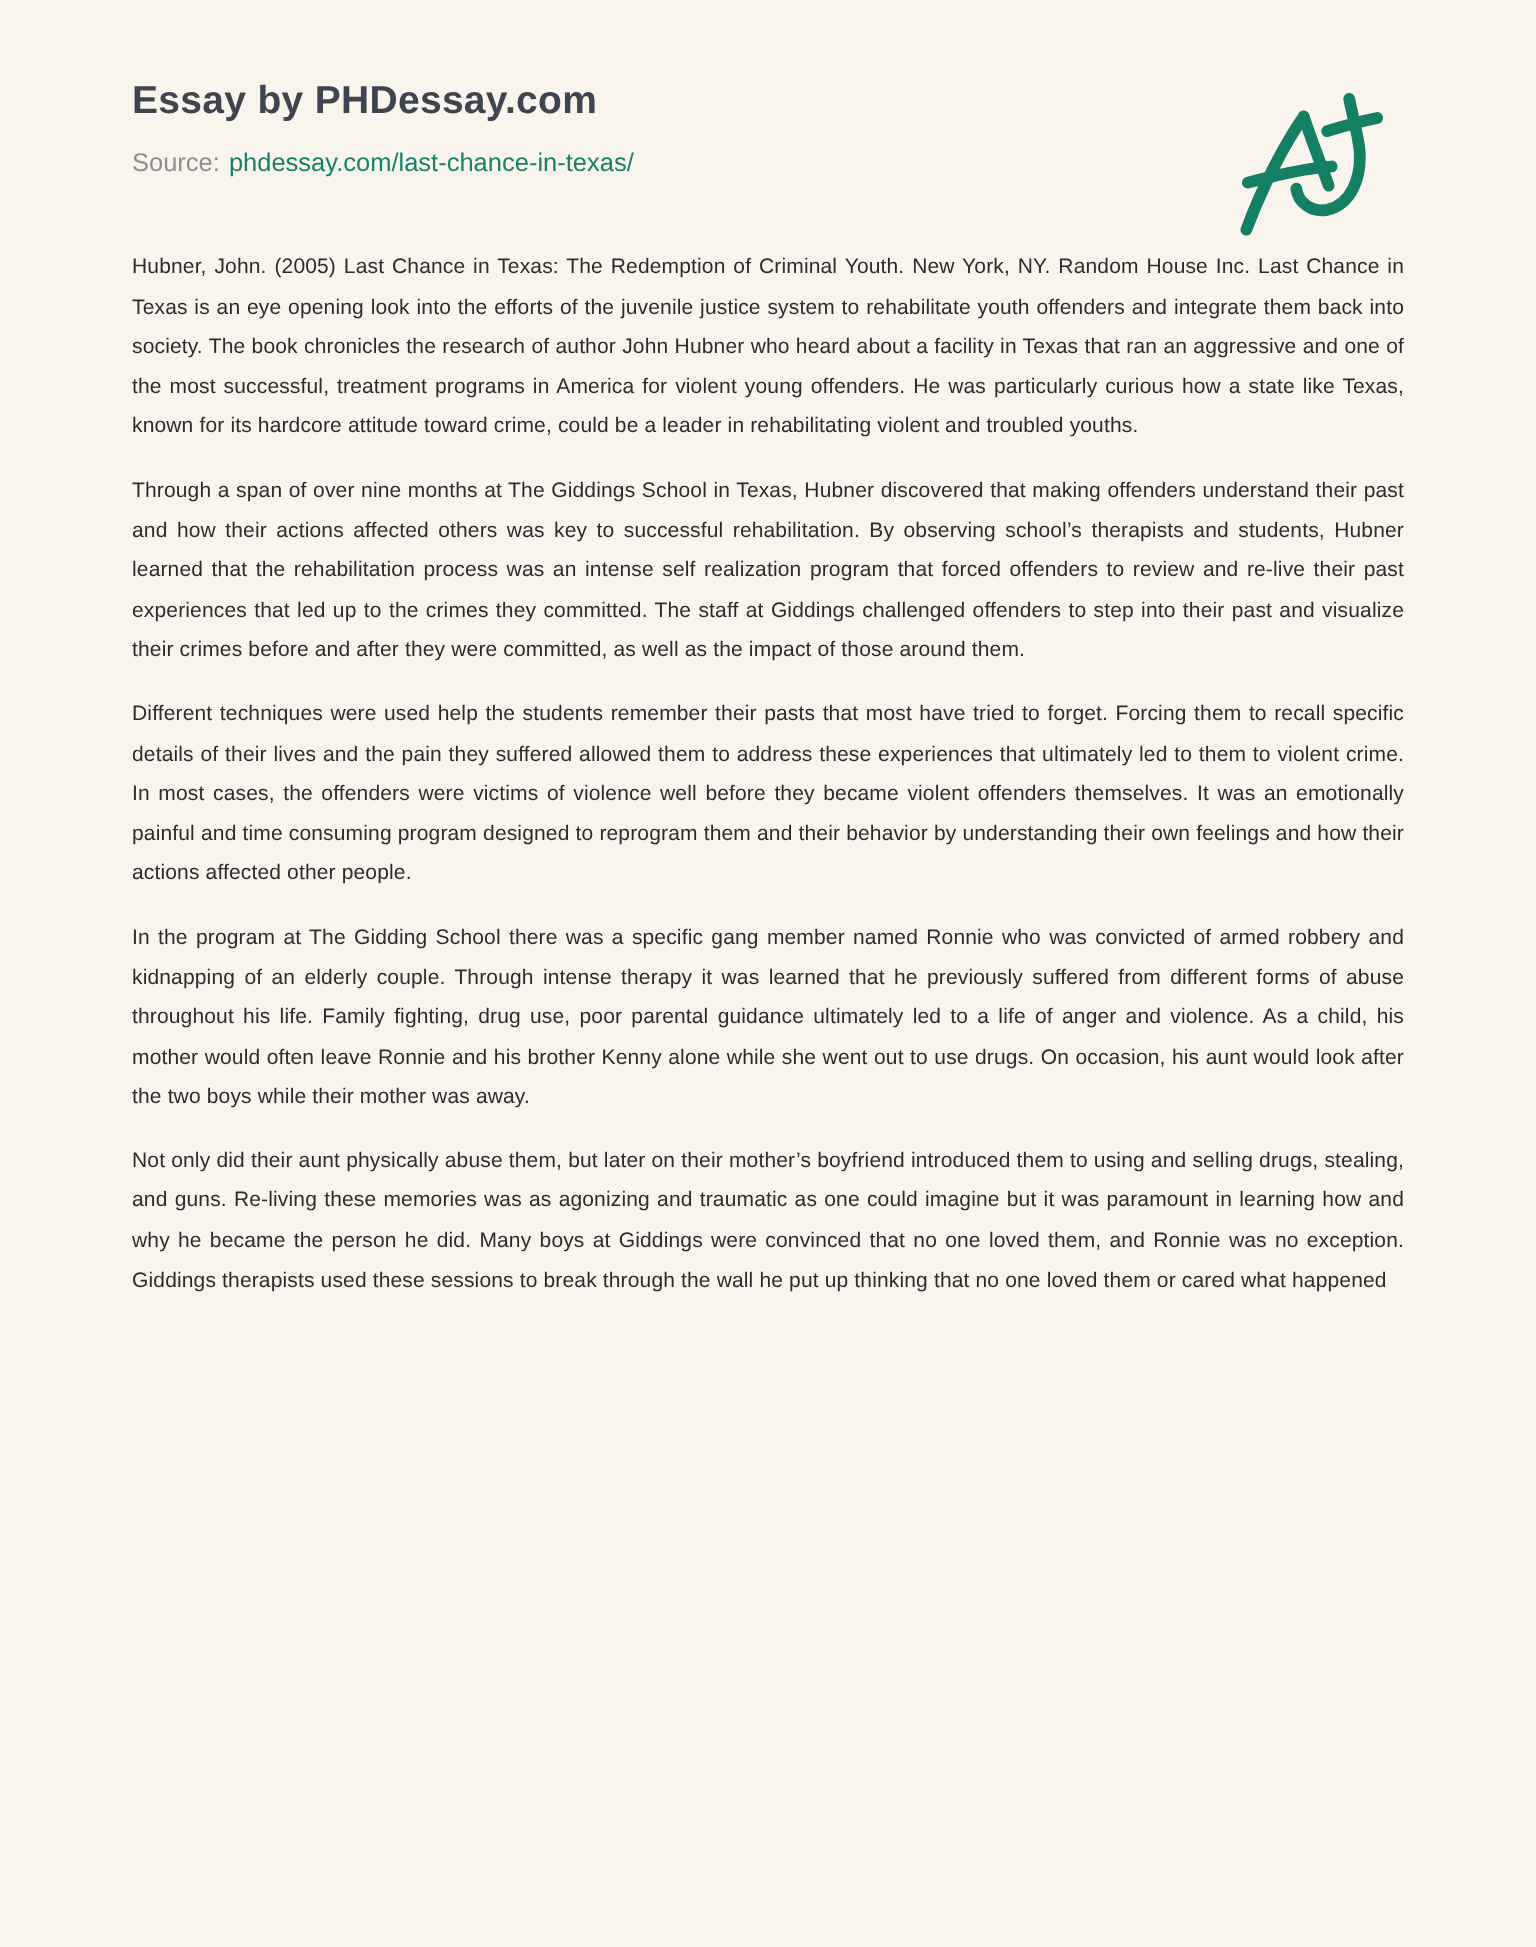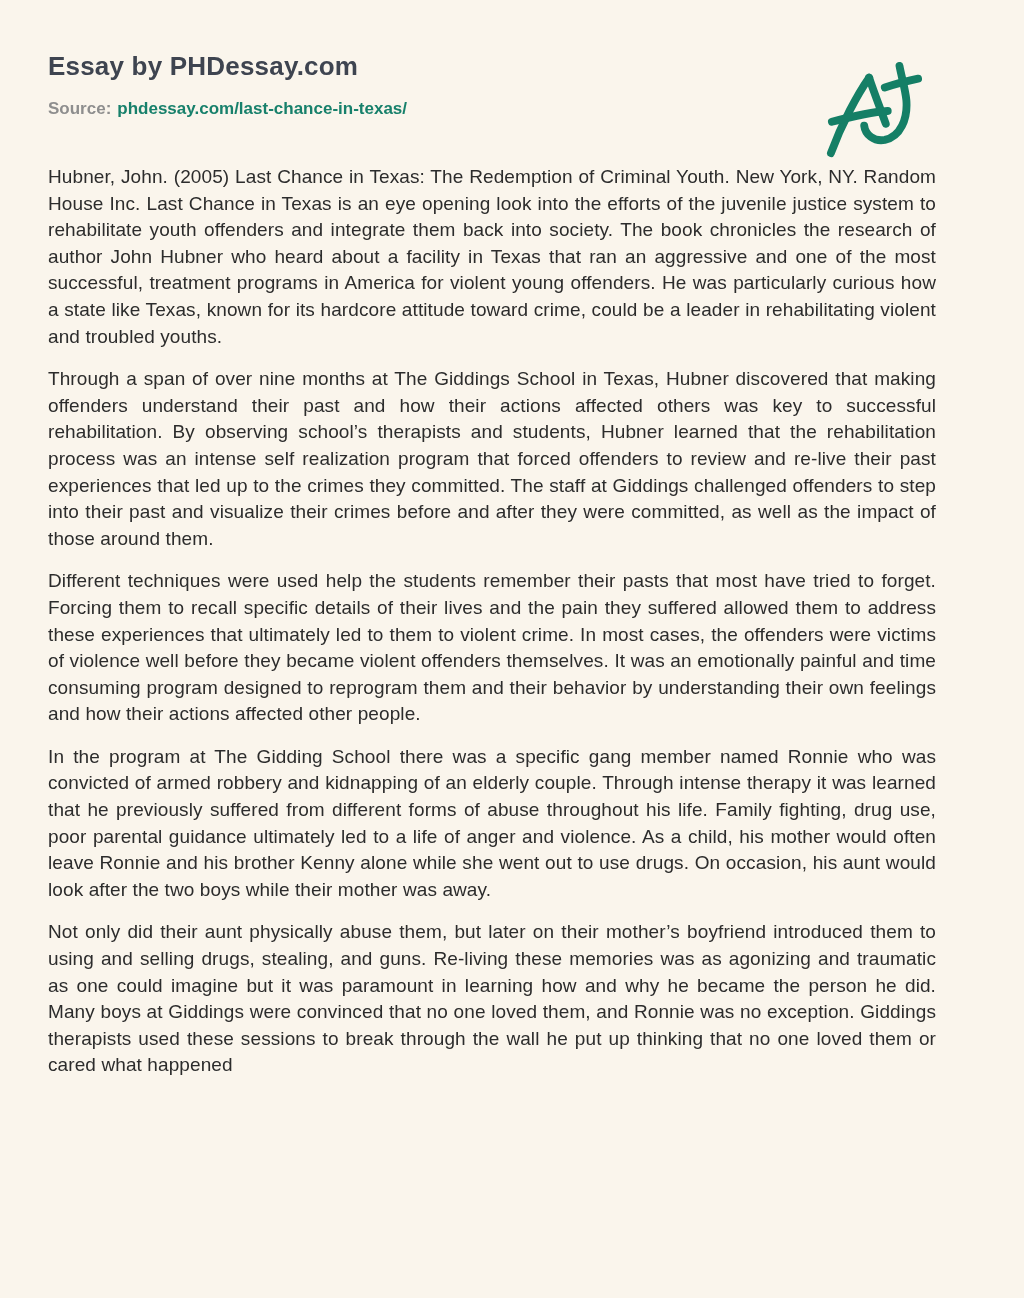--- a/index.html
+++ b/index.html
@@ -11,35 +11,35 @@
     height: 1298px;
     background: #faf5ec;
     font-family: "Liberation Sans", sans-serif;
     overflow: hidden;
   }
   .page {
     position: relative;
     box-sizing: border-box;
     width: 1024px;
     height: 1298px;
-    padding: 53px 88px 0 48px;
+    padding: 53px 88px 0 88px;
   }
   .byline {
     font-size: 26px;
     line-height: 26px;
     font-weight: 700;
     color: #3e4450;
     letter-spacing: 0.2px;
   }
   .source-line {
     margin-top: 21px;
     font-size: 17px;
     line-height: 17px;
     color: #8e8e8e;
-    font-weight: 700;
+    font-weight: 400;
   }
   .source-line .source-link {
     color: #17806b;
     text-decoration: none;
     margin-left: 6px;
     cursor: pointer;
   }
   .logo {
     position: absolute;
     top: 62px;
@@ -60,21 +60,21 @@
     color: #17191d;
     letter-spacing: -0.3px;
   }
   .essay-body {
     margin-top: 47px;
     height: 979px;           
     overflow: hidden;
   }
   .essay-body p.para {
     margin: 0 0 16px 0;
-    font-size: 19px;
+    font-size: 14px;
     line-height: 26.6px;
     color: #2c2c2c;
     text-align: justify;
     letter-spacing: 0.1px;
   }
 </style>
 </head>
 <body>
 
 <div class="page">

